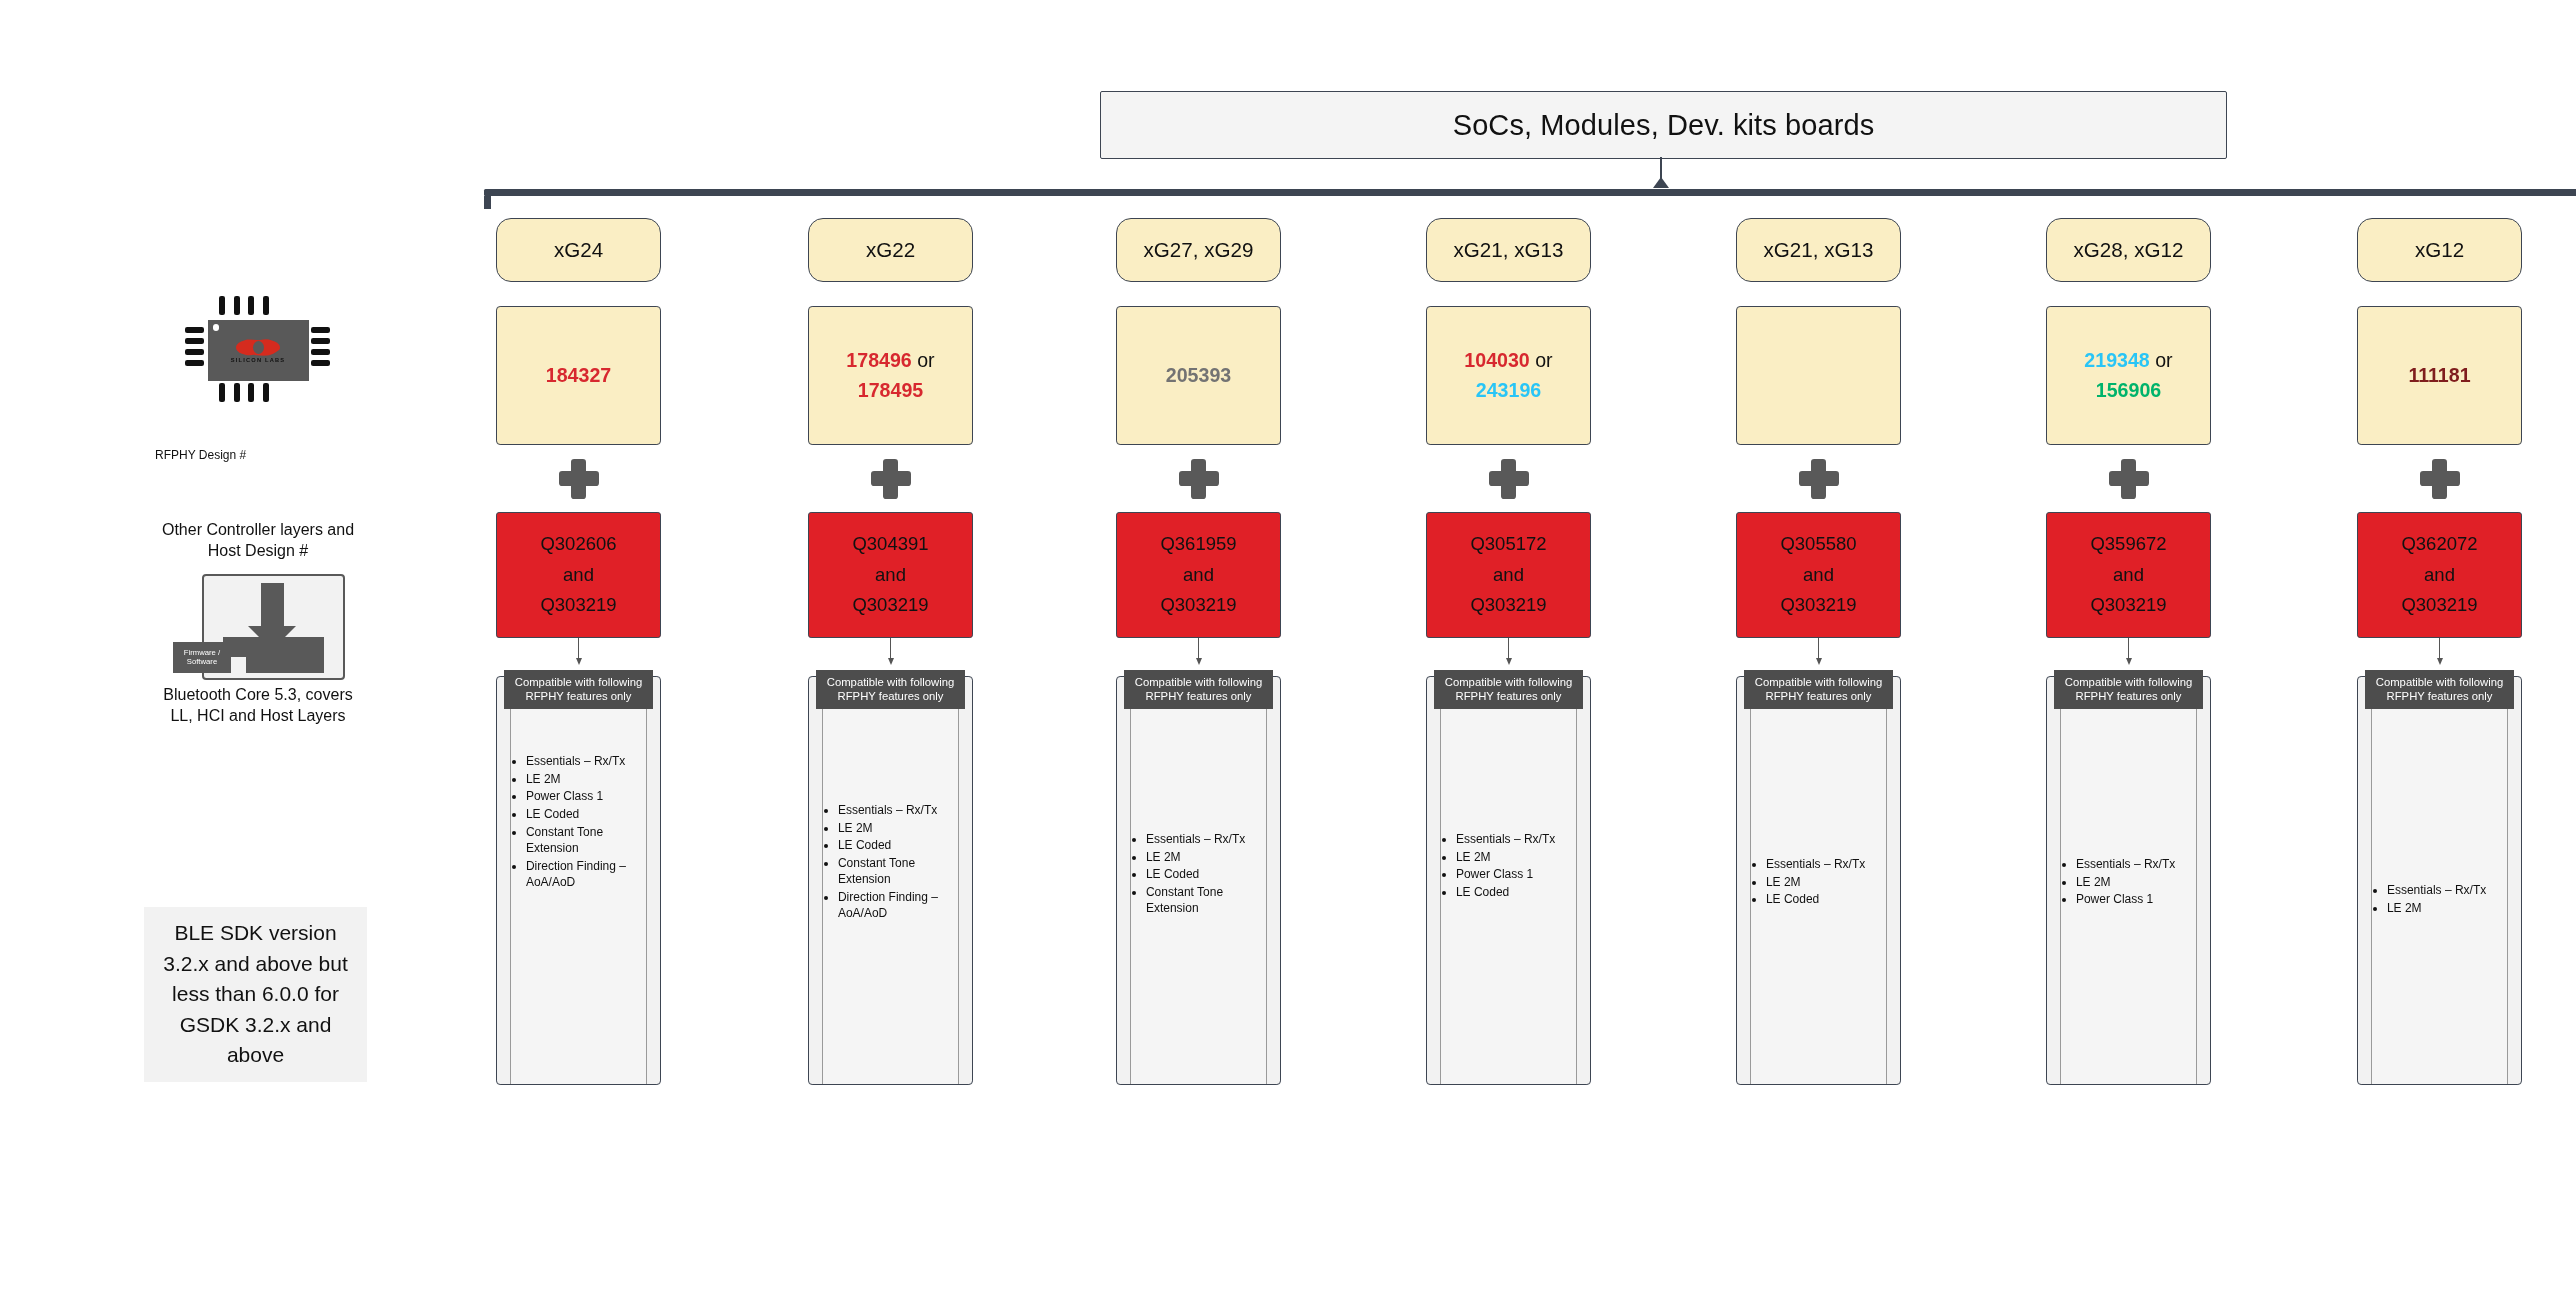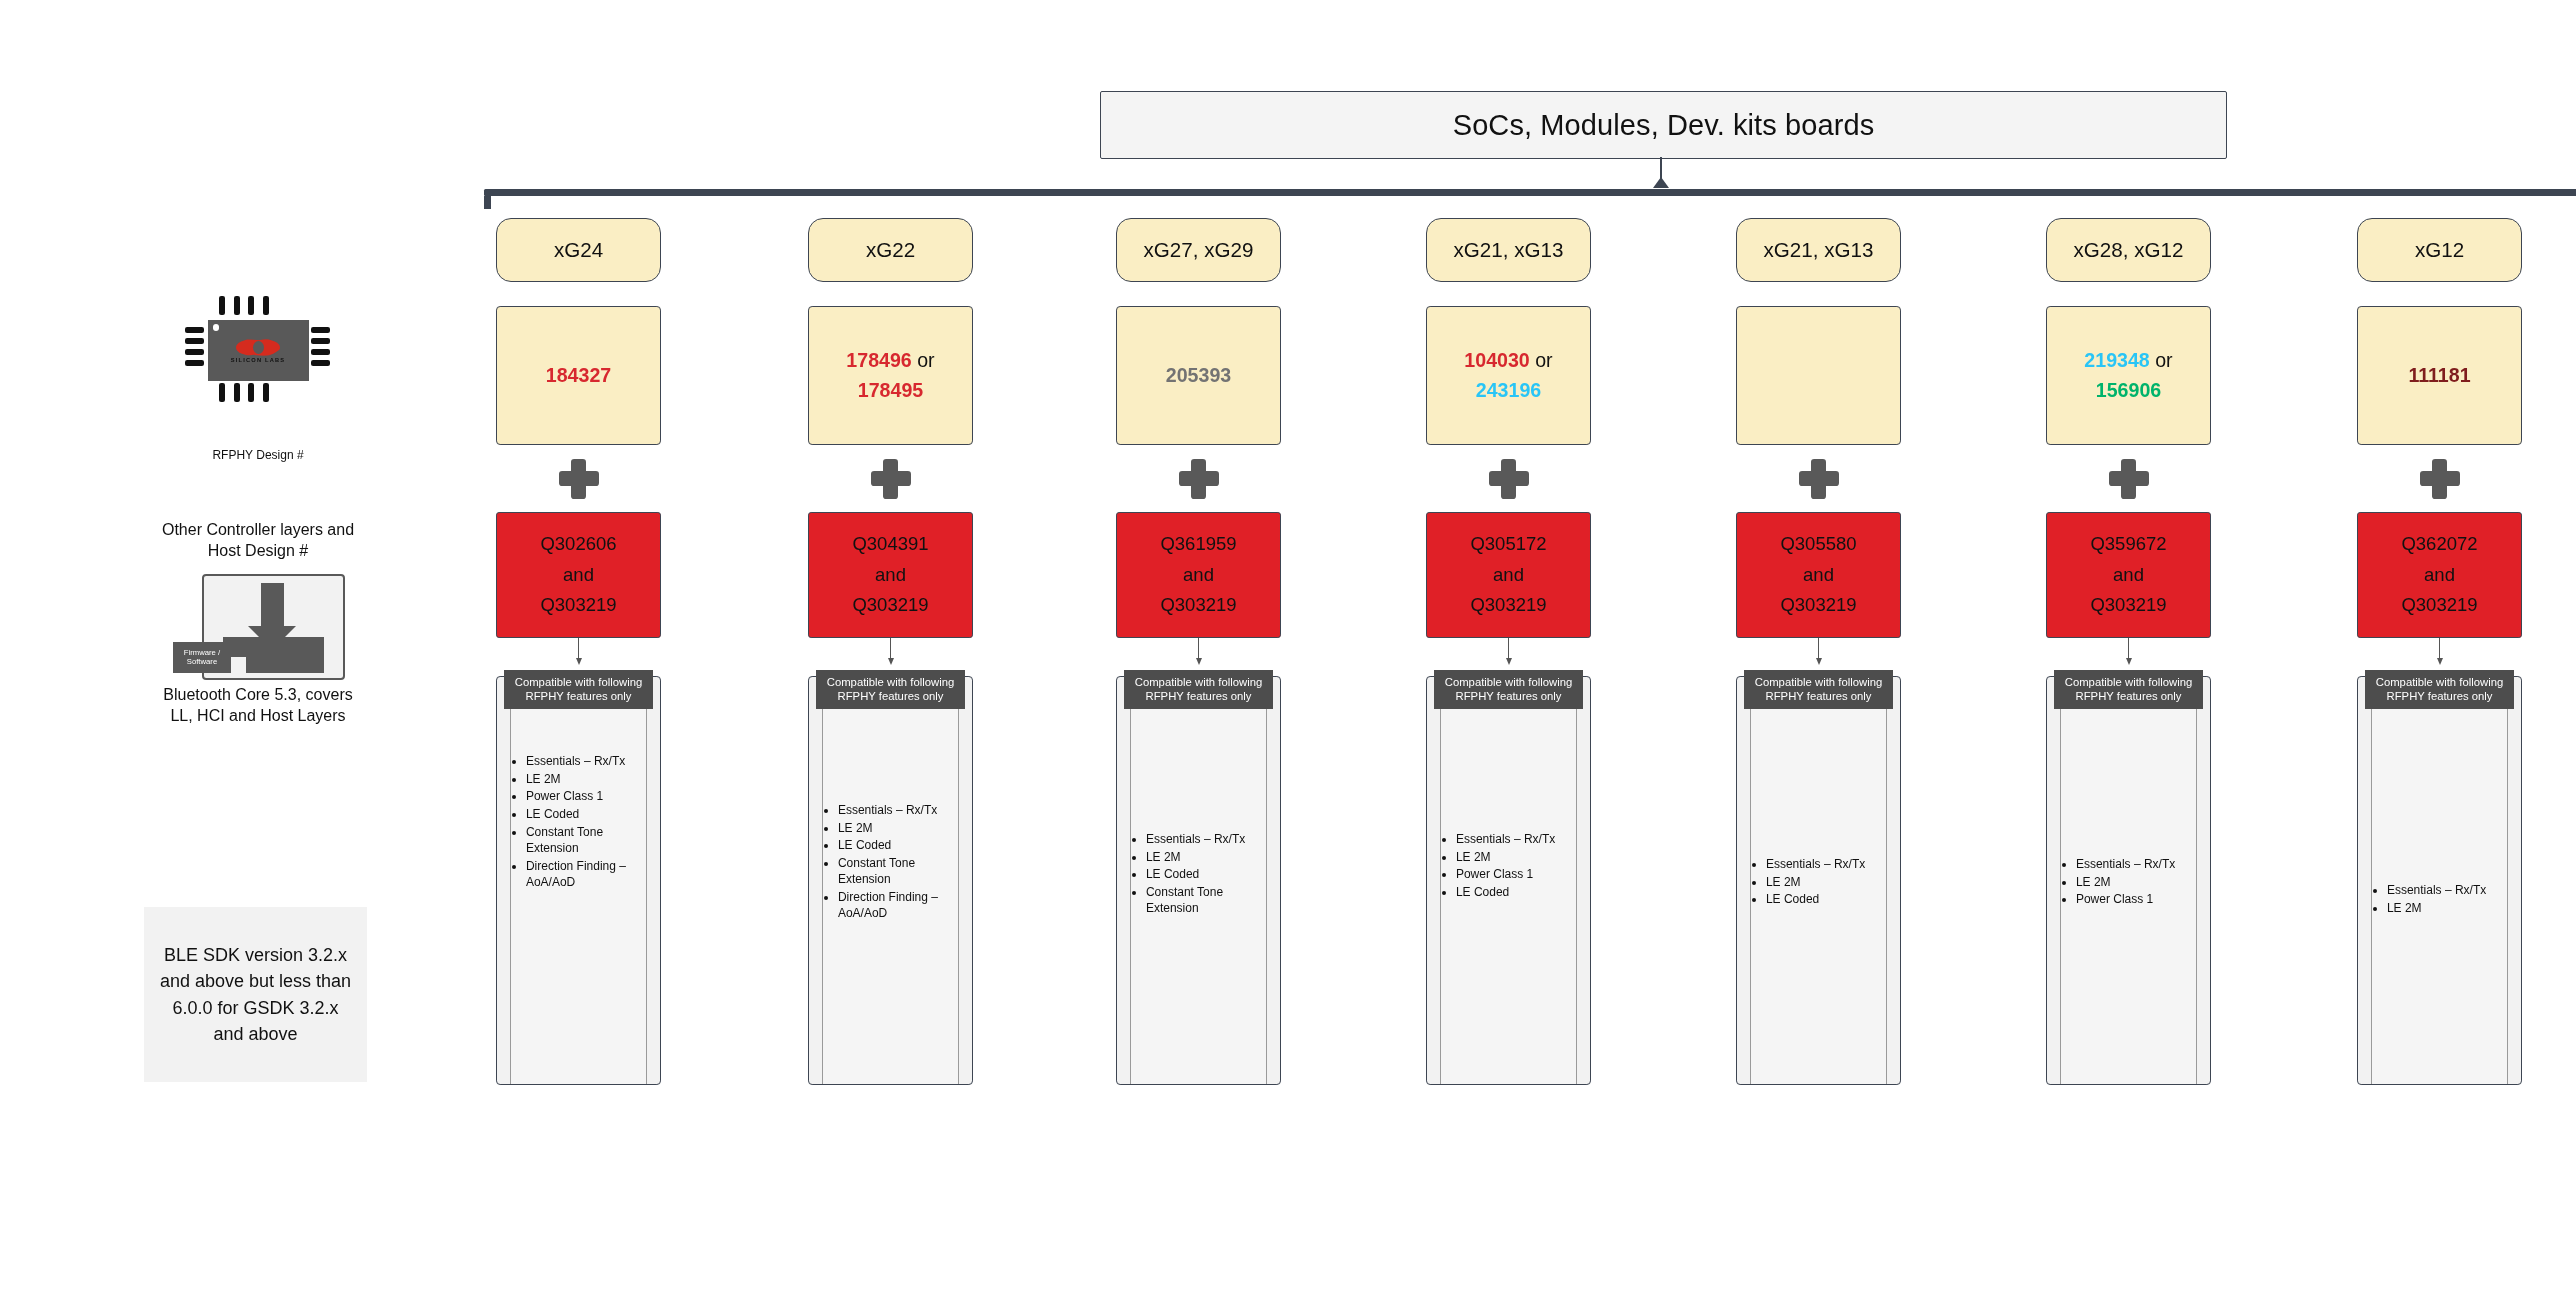--- a/index.html
+++ b/index.html
@@ -56,21 +56,21 @@
     width:44px;height:17.5px;background:#d52b1e;
     border-radius:50%/60%;
     position:relative;
     clip-path:polygon(0% 22%,18% 0%,52% 8%,72% 0%,100% 18%,100% 62%,76% 100%,40% 92%,20% 100%,0% 78%);
   }
   .sl-swirl::after{
     content:"";position:absolute;left:16.5px;top:2.1px;width:11.3px;height:13.4px;
     background:#595959;border-radius:50%;
   }
   .sl-text{font-size:5.7px;color:#111;letter-spacing:1.2px;margin-top:1px;font-weight:bold;}
-  .legend-cap{ text-align:center; font-size:12px; color:#111; margin-top:4.1px; line-height:1.25;}
+  .legend-cap{ font-size:12px; color:#111; margin-top:4.1px; line-height:1.25;}
 
   #legend-block2{position:absolute;left:155px;top:520px;width:206px;}
   .legend-sub{ text-align:center; font-size:16px; color:#111; line-height:1.3;}
   .fw-wrap{position:relative;width:170px;height:118px;margin:3.1px auto 0 auto;}
   .fw-box{
     position:absolute;left:29px;top:9.3px;width:139px;height:102px;
     background:#f2f2f2;border:2.1px solid #595959;border-radius:4.1px;
   }
   .fw-arrow-stem{position:absolute;left:88px;top:18.5px;width:23px;height:43px;background:#595959;}
   .fw-arrow-head{position:absolute;left:75px;top:61px;width:0;height:0;
@@ -79,21 +79,21 @@
   .fw-step2{position:absolute;left:73px;top:91px;width:78px;height:17.5px;background:#595959;}
   .fw-tag{
     position:absolute;left:0px;top:77px;width:58px;height:31px;background:#595959;
     color:#fff;font-size:7.7px;display:flex;align-items:center;justify-content:center;
     text-align:center;line-height:1.2;
   }
 
   #sdk-note{
     position:absolute;left:144px;top:907px;width:223px;height:175px;
     background:#f2f2f2;display:flex;align-items:center;justify-content:center;
-    text-align:center;font-size:18px;color:#111;line-height:1.45;padding:0 12.4px;
+    text-align:center;font-size:21px;color:#111;line-height:1.45;padding:0 12.4px;
     box-sizing:border-box;
   }
 
   
   .col{position:absolute;top:0;width:165px;}
 
   .part-chip{
     height:62px;background:#faeec4;border:1.5px solid #3d4552;border-radius:15px;
     display:flex;align-items:center;justify-content:center;
     font-size:20.6px;color:#111;white-space:nowrap;

